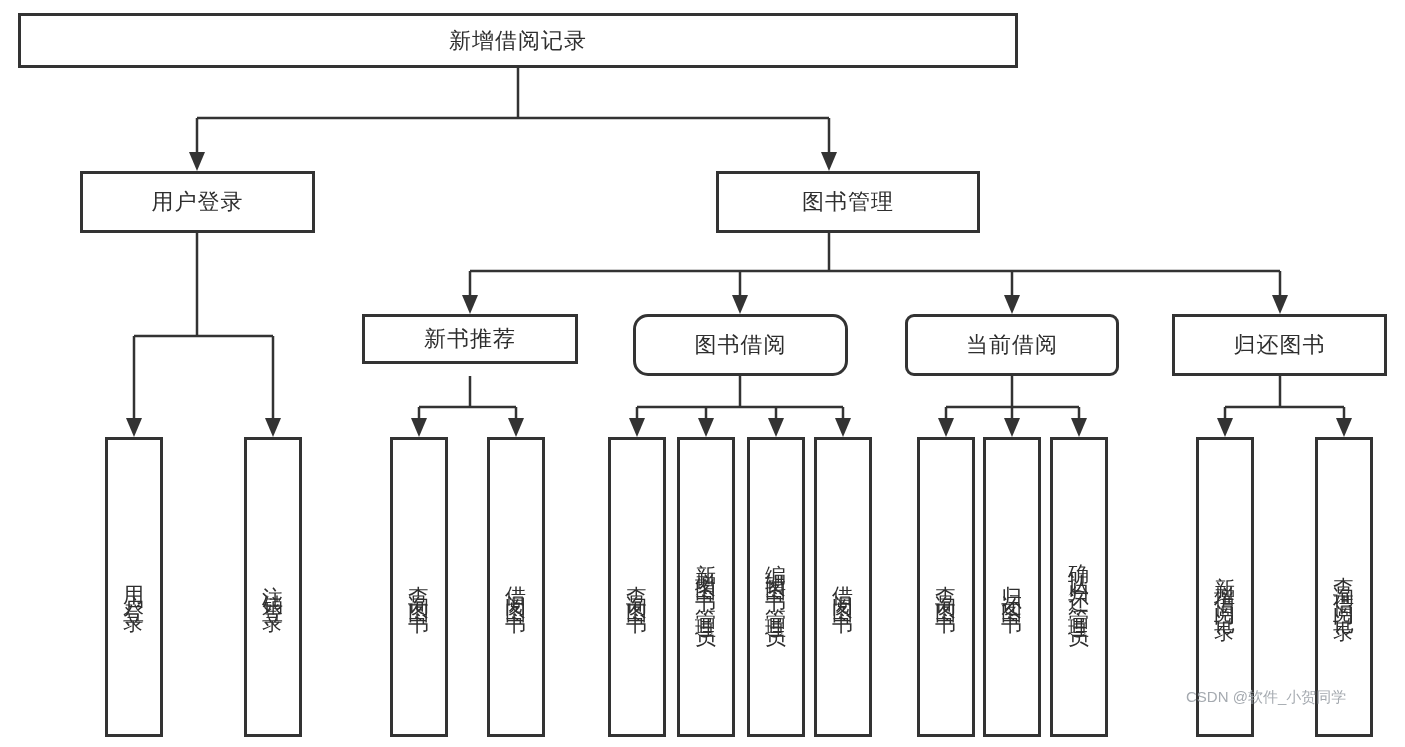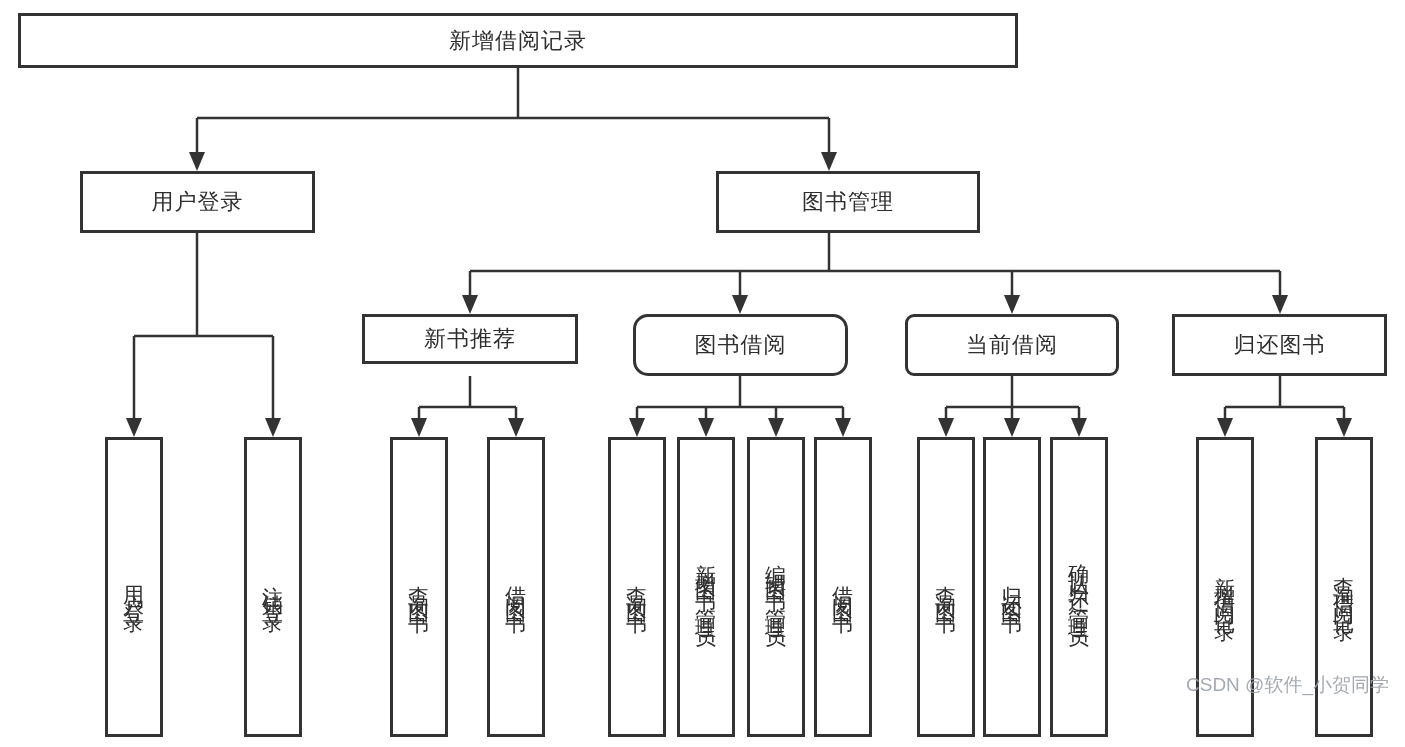--- a/index.html
+++ b/index.html
@@ -48,23 +48,23 @@
     text-orientation: mixed;
     font-size: 21px;
     letter-spacing: 9px;
     line-height: 1;
     white-space: nowrap;
     color: #2e2e2e;
   }
   .watermark {
     position: absolute;
     left: 1186px;
-    top: 672px;
+    top: 688px;
     z-index: 5;
-    font-size: 19px;
+    font-size: 15px;
     color: rgba(155, 161, 167, 0.9);
     white-space: nowrap;
   }
 </style>
 </head>
 <body>
 
 <div class="stage">
 
   <svg class="connectors" viewBox="0 0 1405 747" fill="none">

